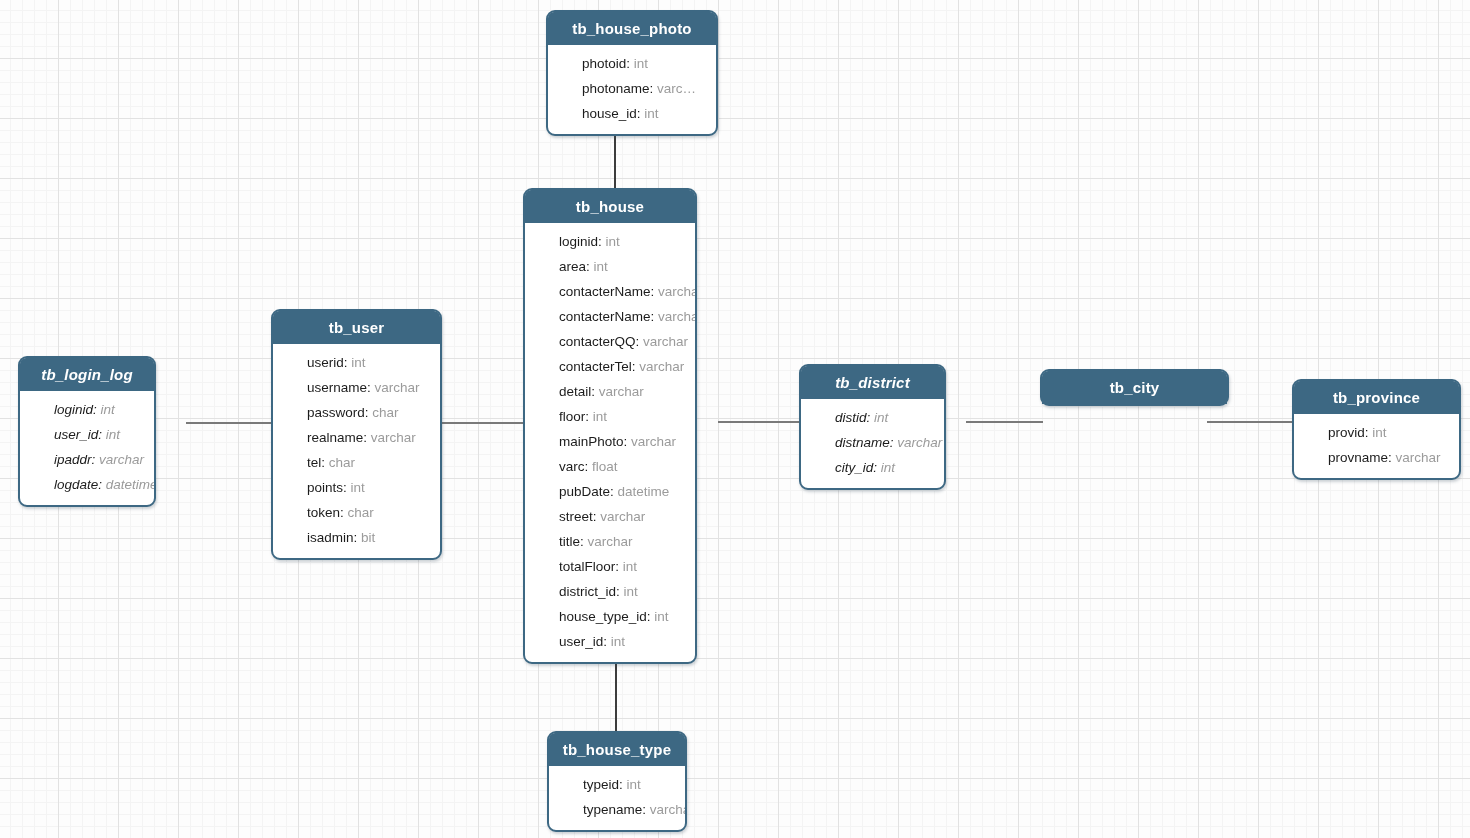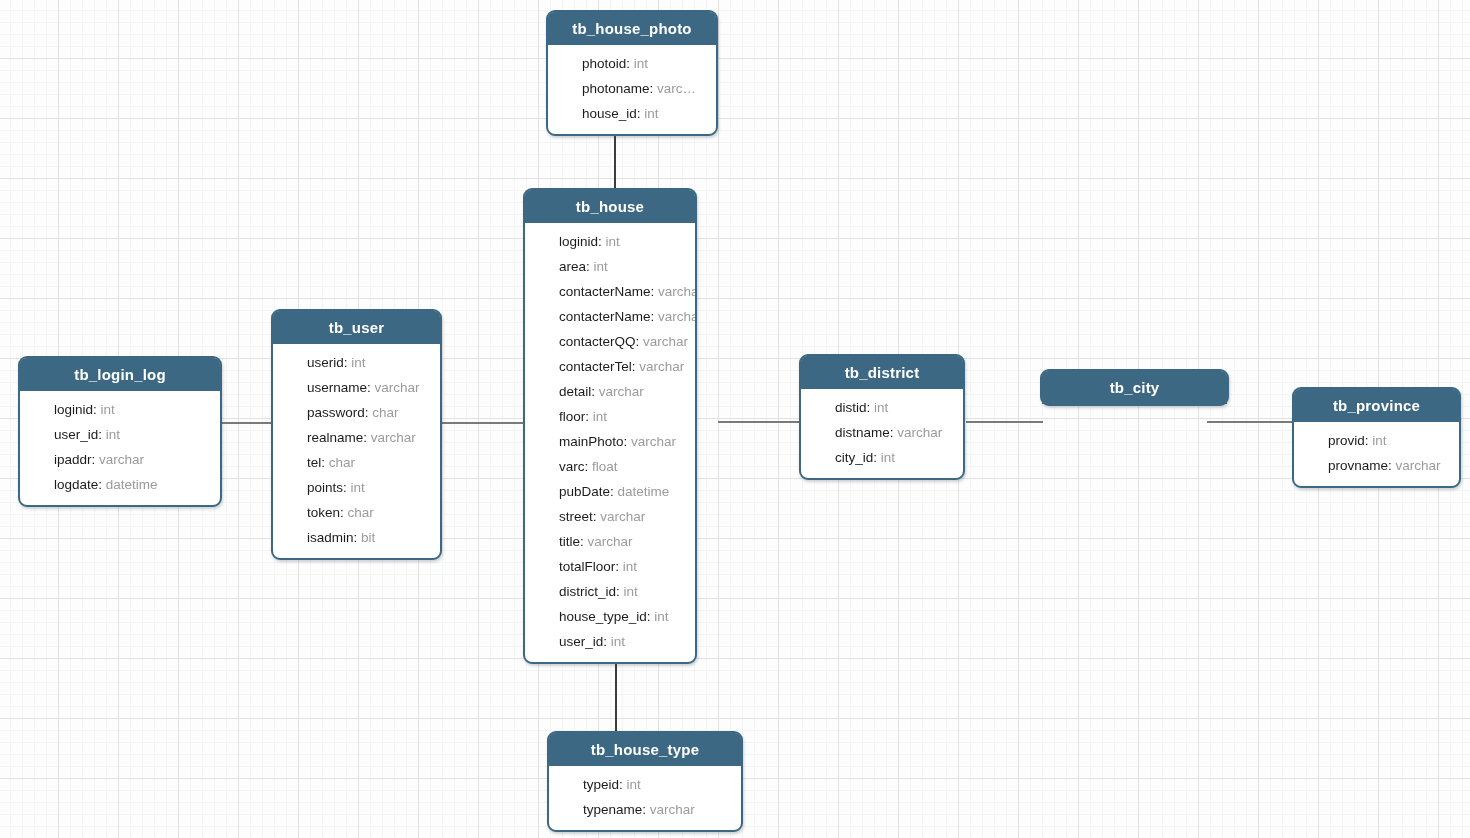--- a/index.html
+++ b/index.html
@@ -112,48 +112,48 @@
           <div class="field-row"><span class="field-name">userid:</span><span class="field-type"> int</span></div>
           <div class="field-row"><span class="field-name">username:</span><span class="field-type"> varchar</span></div>
           <div class="field-row"><span class="field-name">password:</span><span class="field-type"> char</span></div>
           <div class="field-row"><span class="field-name">realname:</span><span class="field-type"> varchar</span></div>
           <div class="field-row"><span class="field-name">tel:</span><span class="field-type"> char</span></div>
           <div class="field-row"><span class="field-name">points:</span><span class="field-type"> int</span></div>
           <div class="field-row"><span class="field-name">token:</span><span class="field-type"> char</span></div>
           <div class="field-row"><span class="field-name">isadmin:</span><span class="field-type"> bit</span></div>
         </div>
       </div>
-      <div class="entity" style="left: 18px; top: 356px; width: 204px;">
+      <div class="entity" style="left: 18px; top: 356px; width: 138px; font-style: italic;">
         <div class="entity-header">tb_login_log</div>
         <div class="entity-body">
           <div class="field-row"><span class="field-name">loginid:</span><span class="field-type"> int</span></div>
           <div class="field-row"><span class="field-name">user_id:</span><span class="field-type"> int</span></div>
           <div class="field-row"><span class="field-name">ipaddr:</span><span class="field-type"> varchar</span></div>
           <div class="field-row"><span class="field-name">logdate:</span><span class="field-type"> datetime</span></div>
         </div>
       </div>
-      <div class="entity" style="left: 799px; top: 354px; width: 166px;">
+      <div class="entity" style="left: 799px; top: 364px; width: 147px; font-style: italic;">
         <div class="entity-header">tb_district</div>
         <div class="entity-body">
           <div class="field-row"><span class="field-name">distid:</span><span class="field-type"> int</span></div>
           <div class="field-row"><span class="field-name">distname:</span><span class="field-type"> varchar</span></div>
           <div class="field-row"><span class="field-name">city_id:</span><span class="field-type"> int</span></div>
         </div>
       </div>
       <div class="entity" style="left: 1040px; top: 369px; width: 189px;">
         <div class="entity-header">tb_city</div>
       </div>
-      <div class="entity" style="left: 1292px; top: 387px; width: 169px;">
+      <div class="entity" style="left: 1292px; top: 379px; width: 169px;">
         <div class="entity-header">tb_province</div>
         <div class="entity-body">
           <div class="field-row"><span class="field-name">provid:</span><span class="field-type"> int</span></div>
           <div class="field-row"><span class="field-name">provname:</span><span class="field-type"> varchar</span></div>
         </div>
       </div>
-      <div class="entity" style="left: 547px; top: 731px; width: 196px;">
+      <div class="entity" style="left: 547px; top: 731px; width: 140px;">
         <div class="entity-header">tb_house_type</div>
         <div class="entity-body">
           <div class="field-row"><span class="field-name">typeid:</span><span class="field-type"> int</span></div>
           <div class="field-row"><span class="field-name">typename:</span><span class="field-type"> varchar</span></div>
         </div>
       </div>
     </div>
 </div>
 
 </body></html>

